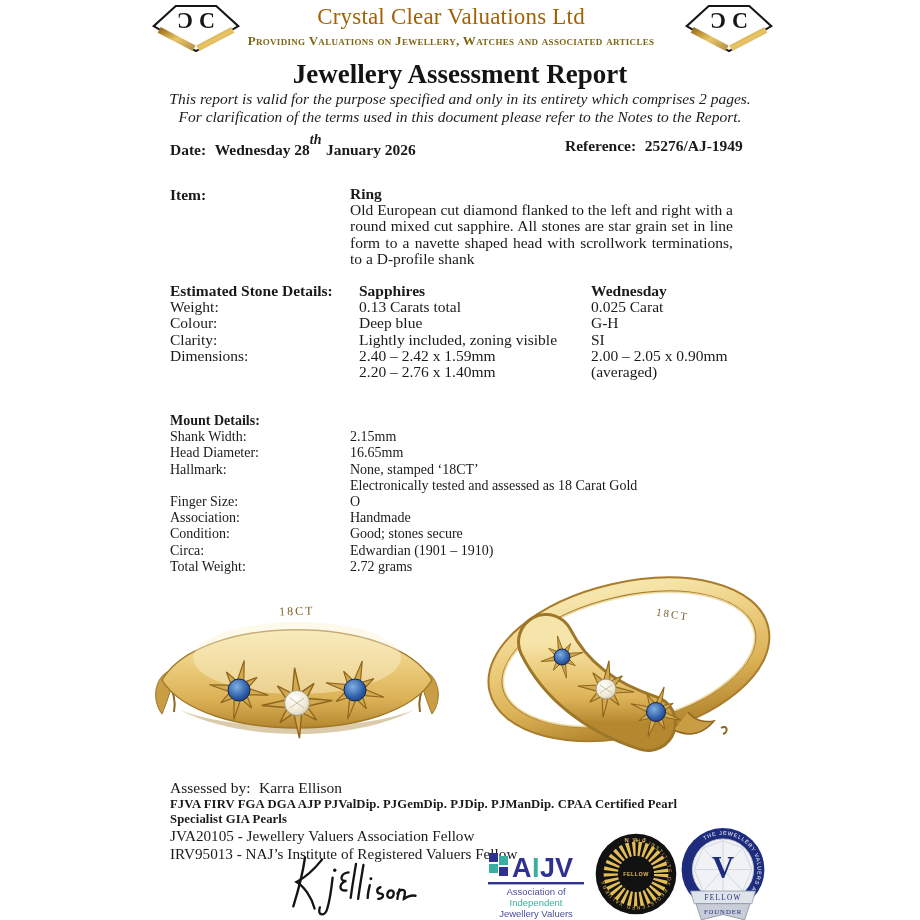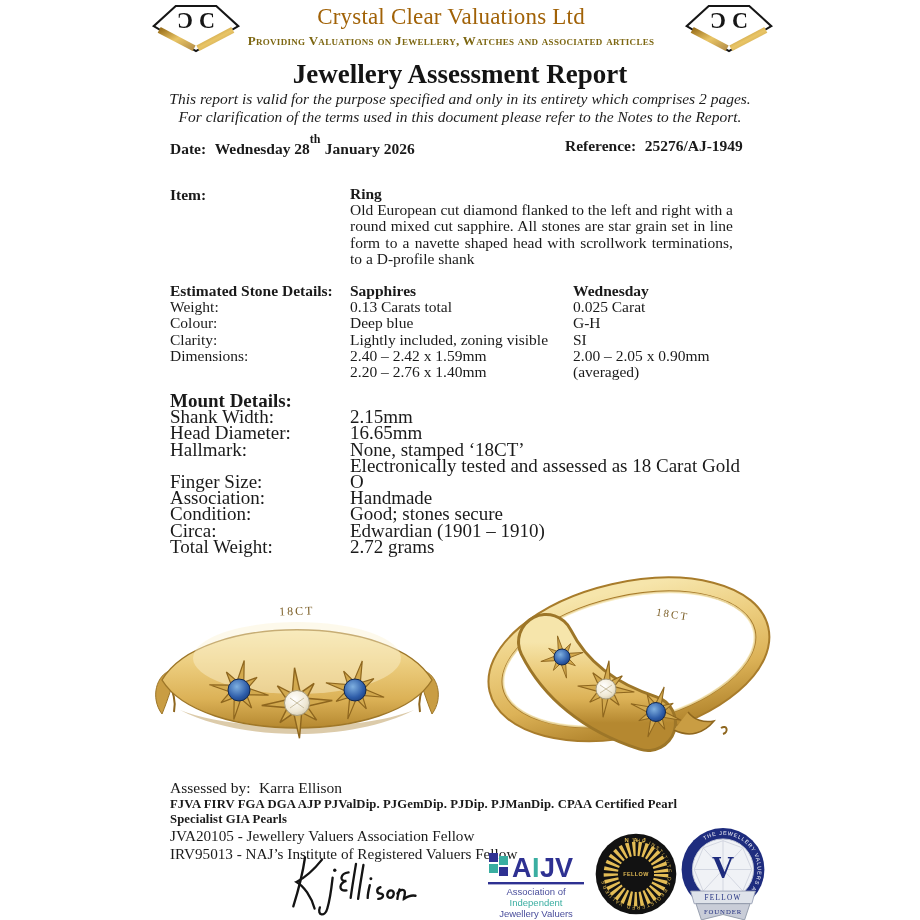--- a/index.html
+++ b/index.html
@@ -15,31 +15,31 @@
   
   .title{position:absolute;top:59px;left:0;width:920px;text-align:center;
          font-size:27px;font-weight:bold;color:#141414;}
   .disclaimer{position:absolute;top:90px;left:160px;width:600px;text-align:center;
          font-style:italic;font-size:15.5px;line-height:18px;color:#1c1c1c;}
   
   .dateline{position:absolute;top:137px;left:0;width:920px;font-weight:bold;font-size:15.5px;}
   .date-group{position:absolute;left:170px;}
   .ref-group{position:absolute;left:565px;}
   .lbl-gap{margin-left:.55em;}
-  sup.ord{font-size:12px;position:relative;top:-5px;}
+  sup.ord{font-size:14px;position:relative;top:-5px;font-style:italic;}
   .after-sup{margin-left:.28em;}
   .item-block{position:absolute;top:186px;left:170px;width:562px;}
   .item-label{position:absolute;left:0;top:0;font-weight:bold;font-size:15.5px;}
   .item-content{position:absolute;left:180px;top:0;width:383px;}
   .item-name{font-weight:bold;font-size:15.5px;line-height:16.2px;}
   .item-desc{font-size:15.5px;line-height:16.2px;text-align:justify;}
   .stones{position:absolute;top:283px;left:170px;width:580px;font-size:15.5px;line-height:16.2px;}
-  .srow{display:grid;grid-template-columns:180px 223px 177px;}
+  .srow{display:grid;grid-template-columns:180px 223px 177px;gap:9px;}
   .srow .b{font-weight:bold;}
-  .mount{position:absolute;top:393px;left:170px;width:580px;font-size:19px;line-height:16.2px;}
+  .mount{position:absolute;top:413px;left:170px;width:580px;font-size:14px;line-height:16.2px;}
   .mrow{display:grid;grid-template-columns:180px 400px;}
   .mrow .b{font-weight:bold;}
   
   .photos{position:absolute;top:560px;left:146px;width:650px;height:210px;display:flex;gap:18px;align-items:flex-start;}
   
   .assessor{position:absolute;top:779px;left:170px;width:562px;}
   .a-line1{font-size:15.5px;line-height:18px;}
   .a-creds{font-size:12.7px;font-weight:bold;line-height:15px;letter-spacing:.1px;}
   .a-mem{font-size:15.2px;line-height:17.5px;}
   

